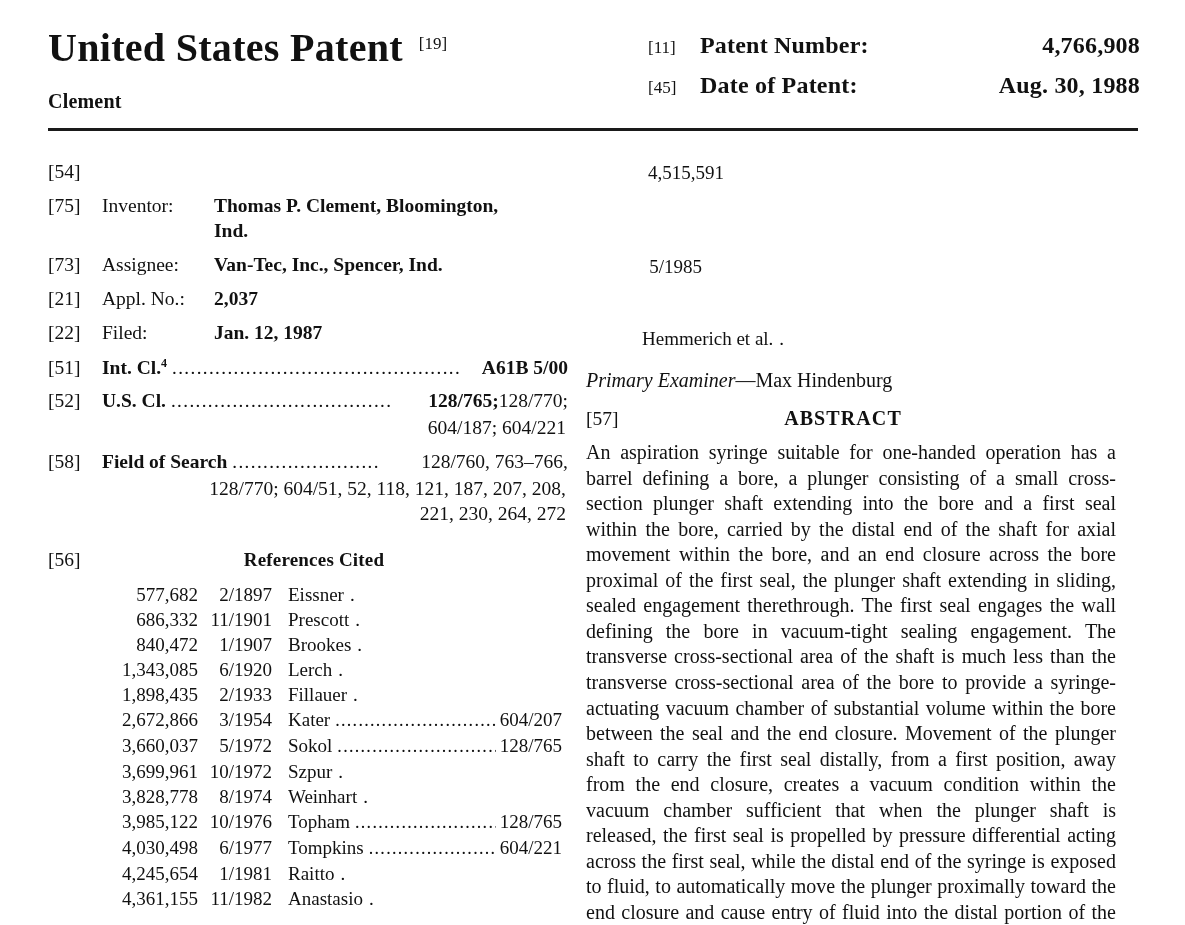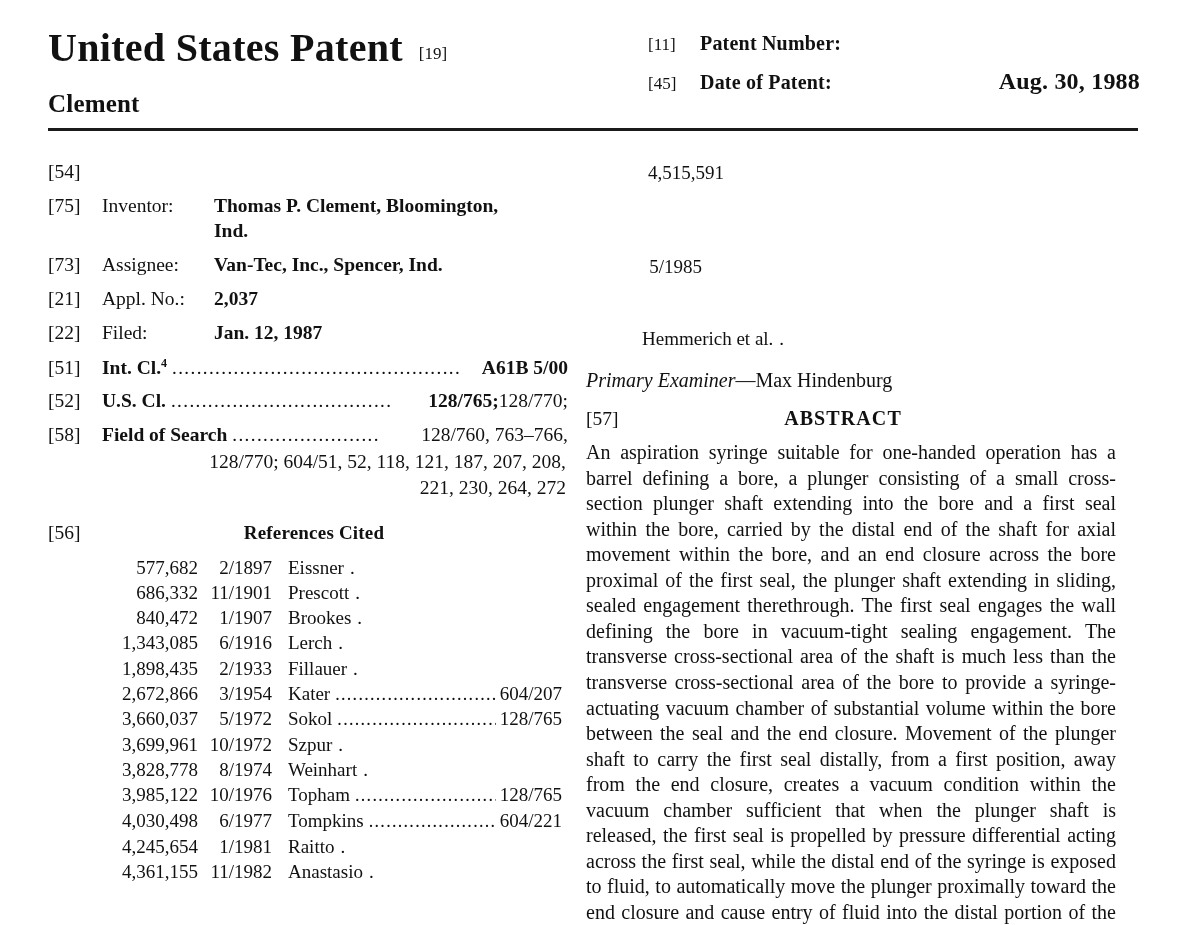--- a/index.html
+++ b/index.html
@@ -32,37 +32,37 @@
     height: 100px;
   }
   .header-left {
     position: absolute;
     left: 0;
     top: 0;
     width: 520px;
   }
   .patent-title-line {
     display: flex;
-    align-items: flex-end;
+    align-items: center;
   }
   .patent-title {
     font-size: 40px;
     font-weight: bold;
     letter-spacing: 0.3px;
     line-height: 1.0;
     white-space: nowrap;
   }
   .bracket-19 {
     font-size: 17px;
     margin-left: 16px;
     position: relative;
     top: -4px;
   }
   .inventor-surname {
-    font-size: 25px;
+    font-size: 20px;
     font-weight: bold;
     margin-top: 22px;
     letter-spacing: 0.2px;
   }
   .header-right {
     position: absolute;
     left: 600px;
     top: 4px;
     width: 492px;
   }
@@ -71,21 +71,21 @@
     align-items: baseline;
     margin-bottom: 13px;
   }
   .hdr-code {
     font-size: 17px;
     width: 52px;
     flex: 0 0 52px;
     text-align: left;
   }
   .hdr-label {
-    font-size: 20px;
+    font-size: 24px;
     font-weight: bold;
     width: 232px;
     flex: 0 0 232px;
     letter-spacing: 0.2px;
   }
   .hdr-value {
     font-size: 24px;
     font-weight: bold;
     flex: 1 1 auto;
     text-align: right;
@@ -306,20 +306,21 @@
         <span class="patent-title">United States Patent</span>
         <span class="bracket-19">[19]</span>
       </div>
       <div class="inventor-surname">Clement</div>
     </div>
 
     <div class="header-right">
       <div class="hdr-row">
         <span class="hdr-code">[11]</span>
         <span class="hdr-label">Patent Number:</span>
+        <span class="hdr-value">4,766,908</span>
       </div>
       <div class="hdr-row">
         <span class="hdr-code">[45]</span>
         <span class="hdr-label">Date of Patent:</span>
         <span class="hdr-value">Aug. 30, 1988</span>
       </div>
     </div>
   </div>
 
   <div class="rule-main"></div>
@@ -368,20 +369,21 @@
 
     <div class="cls-row">
       <span class="cls-code">[52]</span>
       <span class="cls-body">
         <span class="cls-name">U.S. Cl.</span>
         <span class="leader">....................................</span>
         <span class="cls-val">128/765;</span>
           <span class="cls-val cls-val-regular"> 128/770;</span>
       </span>
     </div>
+    <div class="cls-cont">604/187; 604/221</div>
 
     <div class="cls-row">
       <span class="cls-code">[58]</span>
       <span class="cls-body">
         <span class="cls-name">Field of Search</span>
         <span class="leader">........................</span>
         <span class="cls-val cls-val-regular">128/760, 763–766,</span>
       </span>
     </div>
     <div class="cls-cont">128/770; 604/51, 52, 118, 121, 187, 207, 208,</div>
@@ -413,21 +415,21 @@
         <div class="ref-row">
           <span class="ref-num">840,472</span>
           <span class="ref-date">1/1907</span>
           <span class="ref-name-wrap">
             <span class="ref-name">Brookes</span>
             <span class="ref-period">.</span>
           </span>
         </div>
         <div class="ref-row">
           <span class="ref-num">1,343,085</span>
-          <span class="ref-date">6/1916</span>
+          <span class="ref-date">6/1920</span>
           <span class="ref-name-wrap">
             <span class="ref-name">Lerch</span>
             <span class="ref-period">.</span>
           </span>
         </div>
         <div class="ref-row">
           <span class="ref-num">1,898,435</span>
           <span class="ref-date">2/1933</span>
           <span class="ref-name-wrap">
             <span class="ref-name">Fillauer</span>

